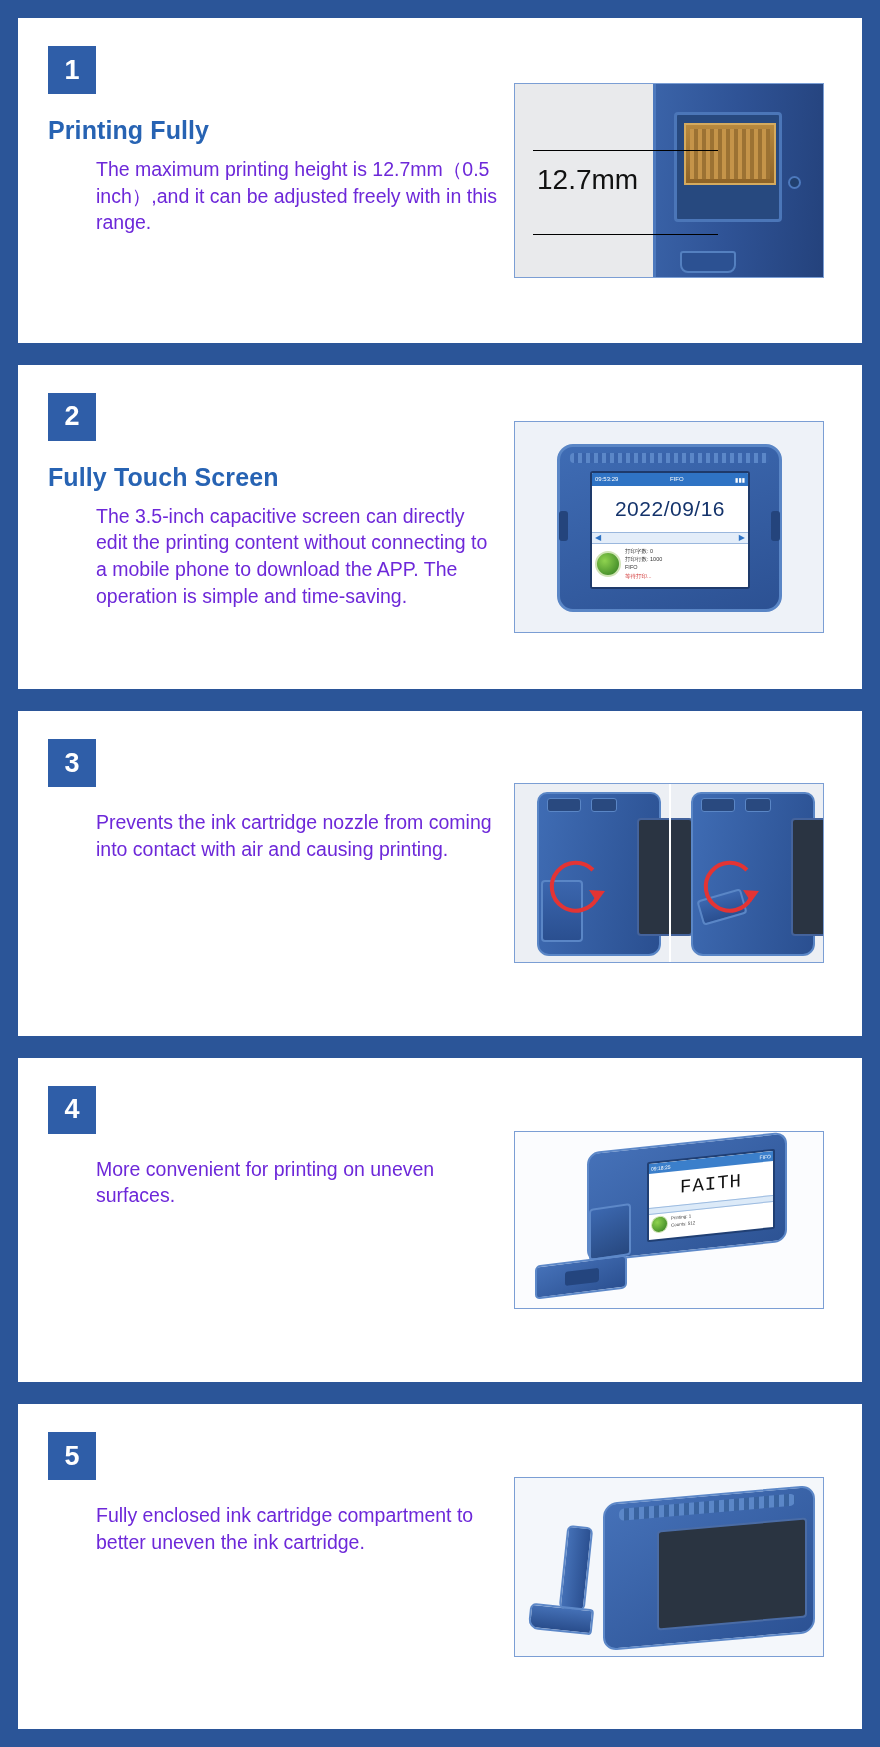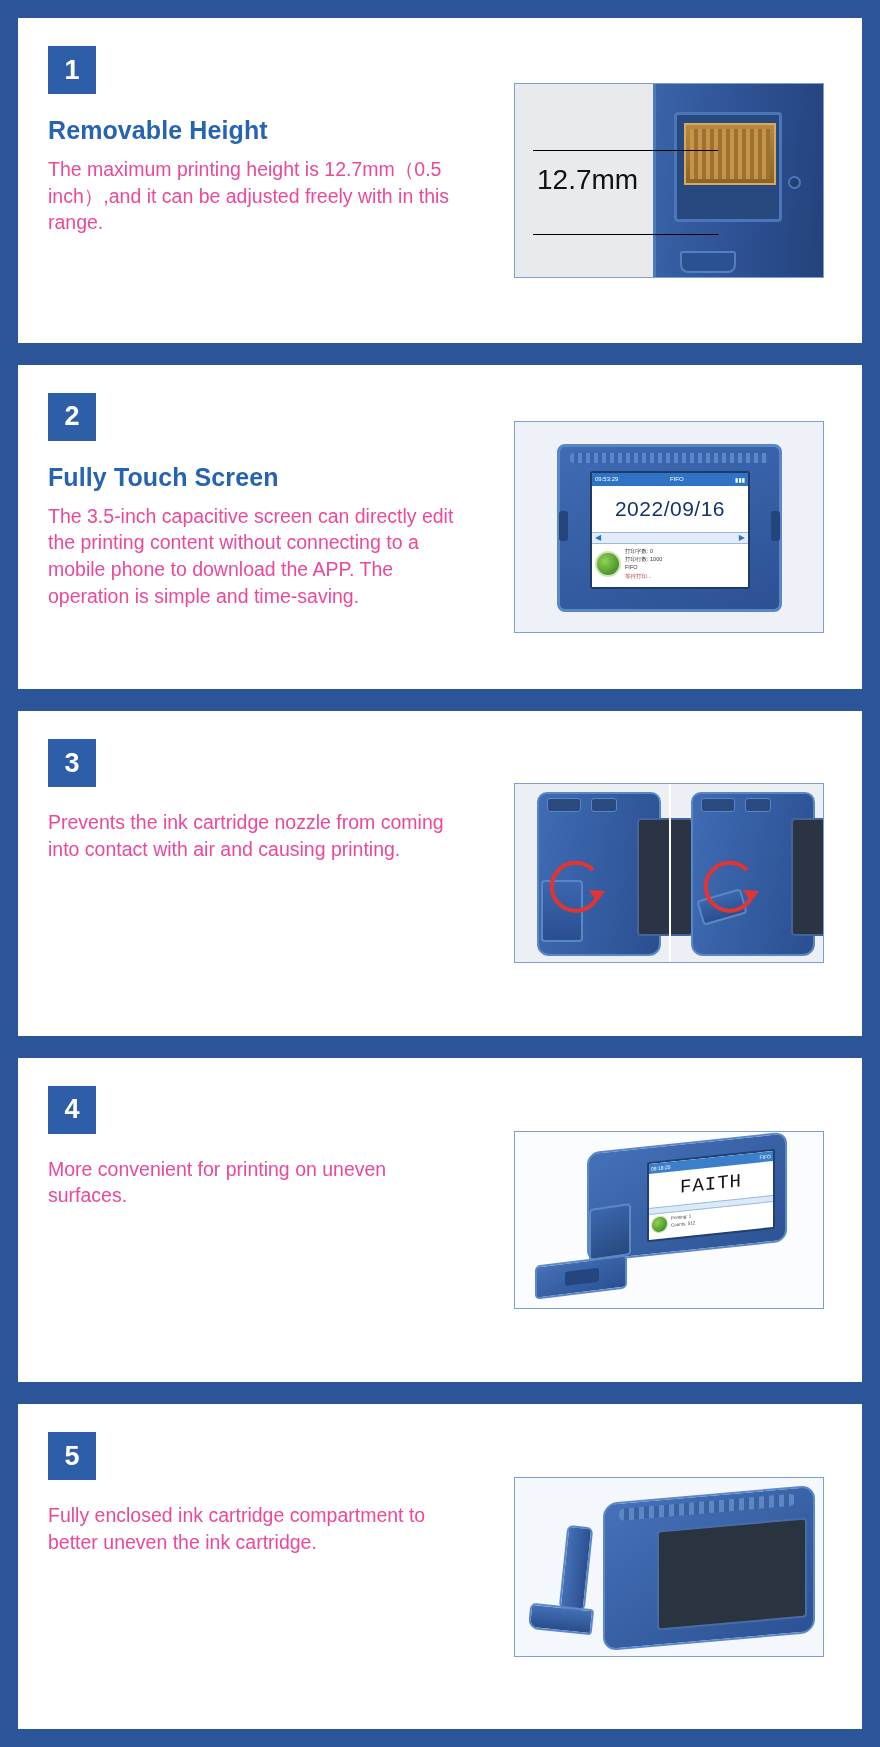--- a/index.html
+++ b/index.html
@@ -46,24 +46,25 @@
     margin-bottom: 22px;
   }
   .card-title {
     color: #2763b3;
     font-size: 25px;
     font-weight: bold;
     margin-bottom: 11px;
     letter-spacing: 0.1px;
   }
   .card-desc {
-    color: #ec4899;
+    color: #6d28d9;
     font-size: 19.5px;
     line-height: 1.37;
     max-width: 420px;
+    margin-left: 48px;
   }
   .card-right {
     flex: 1;
     display: flex;
     align-items: center;
     justify-content: center;
     position: relative;
   }
   .photo {
     border: 1px solid #7b9ed4;
@@ -108,21 +109,21 @@
   .p1 .dim-label {
     position:absolute; left: 22px; top: 80px; font-size: 28px; color:#111;
     font-family: "Liberation Sans", sans-serif;
   }
 
   
   .p2 { width: 310px; height: 212px; background:#eef2f8; }
   .p2 .body {
     position:absolute; left: 42px; top: 22px; width: 225px; height: 168px;
     background: linear-gradient(160deg,#3f6cb4,#2c5193);
-    border-radius: 8px;
+    border-radius: 16px;
     border: 3px solid #5a86c6;
   }
   .p2 .ridge {
     position:absolute; left: 10px; top: 6px; right: 10px; height: 10px;
     background: repeating-linear-gradient(90deg,#5b87c8 0 4px,#3a64ab 4px 8px);
     border-radius: 4px;
   }
   .p2 .screen {
     position:absolute; left: 30px; top: 24px; width: 160px; height: 118px;
     background:#ffffff; border: 2px solid #1e3a6b; border-radius:3px; overflow:hidden;
@@ -244,21 +245,21 @@
   }
 </style>
 </head>
 <body>
 
 <div class="page">
 
   <div class="card">
     <div class="card-left">
       <div class="badge">1</div>
-      <div class="card-title">Removable Height</div>
+      <div class="card-title">Printing Fully</div>
       <div class="card-desc">The maximum printing height is 12.7mm（0.5 inch）,and it can be adjusted freely with in this range.</div>
     </div>
     <div class="card-right">
       <div class="photo p1">
         <div class="device">
           <div class="dev-inner">
             <div class="gold"></div>
           </div>
           <div class="notch"></div>
           <div class="side-dot"></div>

